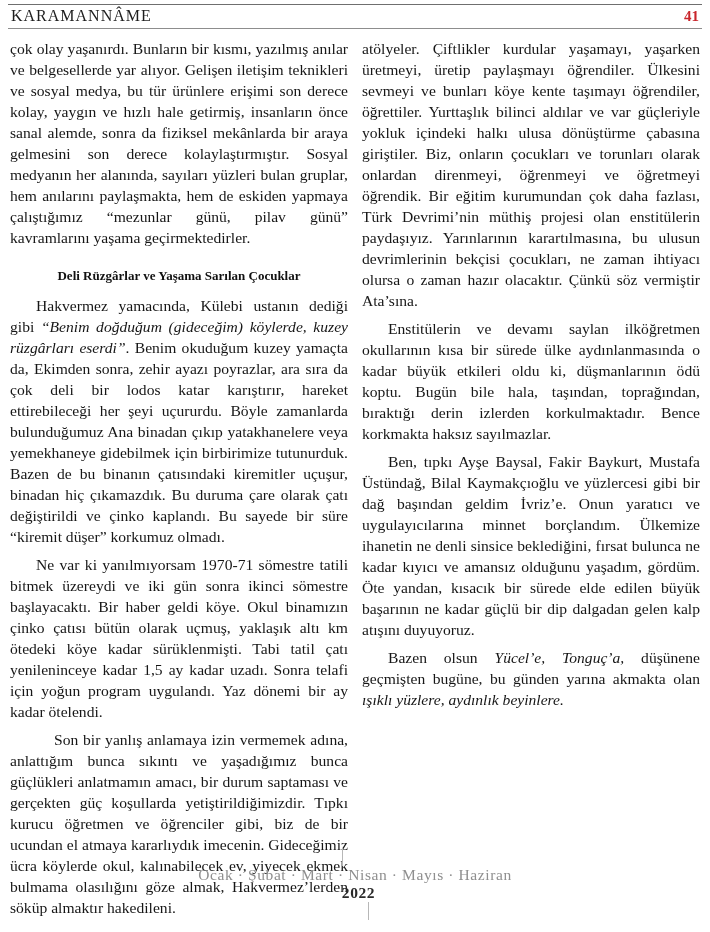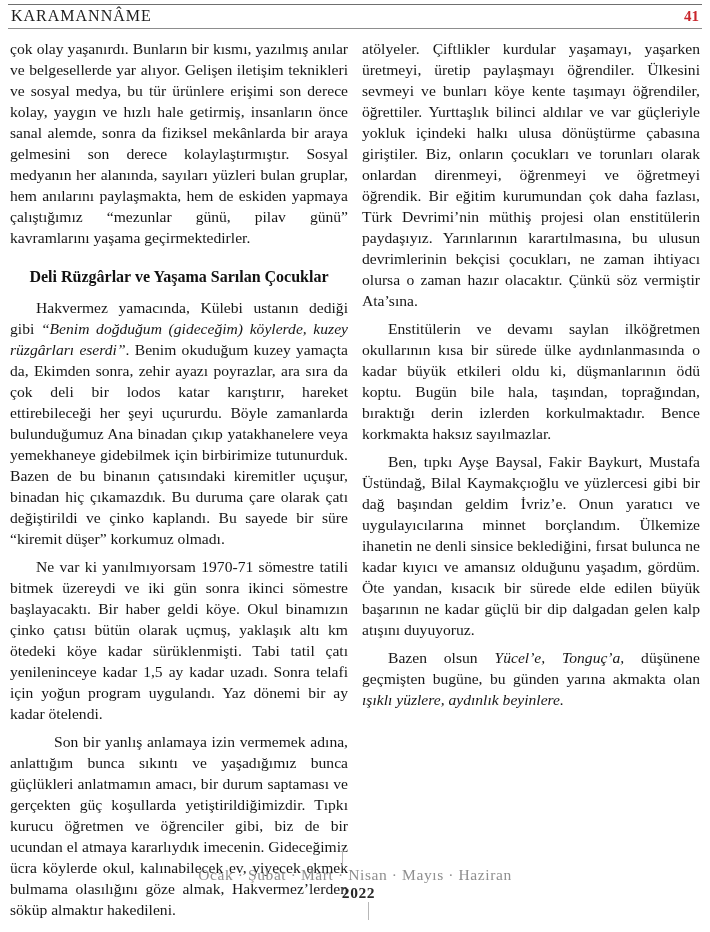--- a/index.html
+++ b/index.html
@@ -36,21 +36,21 @@
     margin: 0 0 7px 0;
     font-size: 15.6px; line-height: 21px;
     text-align: justify;
     color: #161616;
   }
   .indent { text-indent: 26px; }
   .indent-lg { text-indent: 44px; }
   .italic, .para .italic { font-style: italic; }
   .subheading {
     margin: 20px 0 11px 0;
-    font-size: 16px; font-weight: bold;
+    font-size: 13px; font-weight: bold;
     text-align: center; color: #111;
   }
   
   .page-footer {
     position: absolute; left: 0; right: 0; bottom: 12px;
     display: flex; justify-content: center; align-items: center;
     font-size: 15.5px; letter-spacing: 0.6px;
     color: #8f8f8f;
     flex-direction: column;
   }

